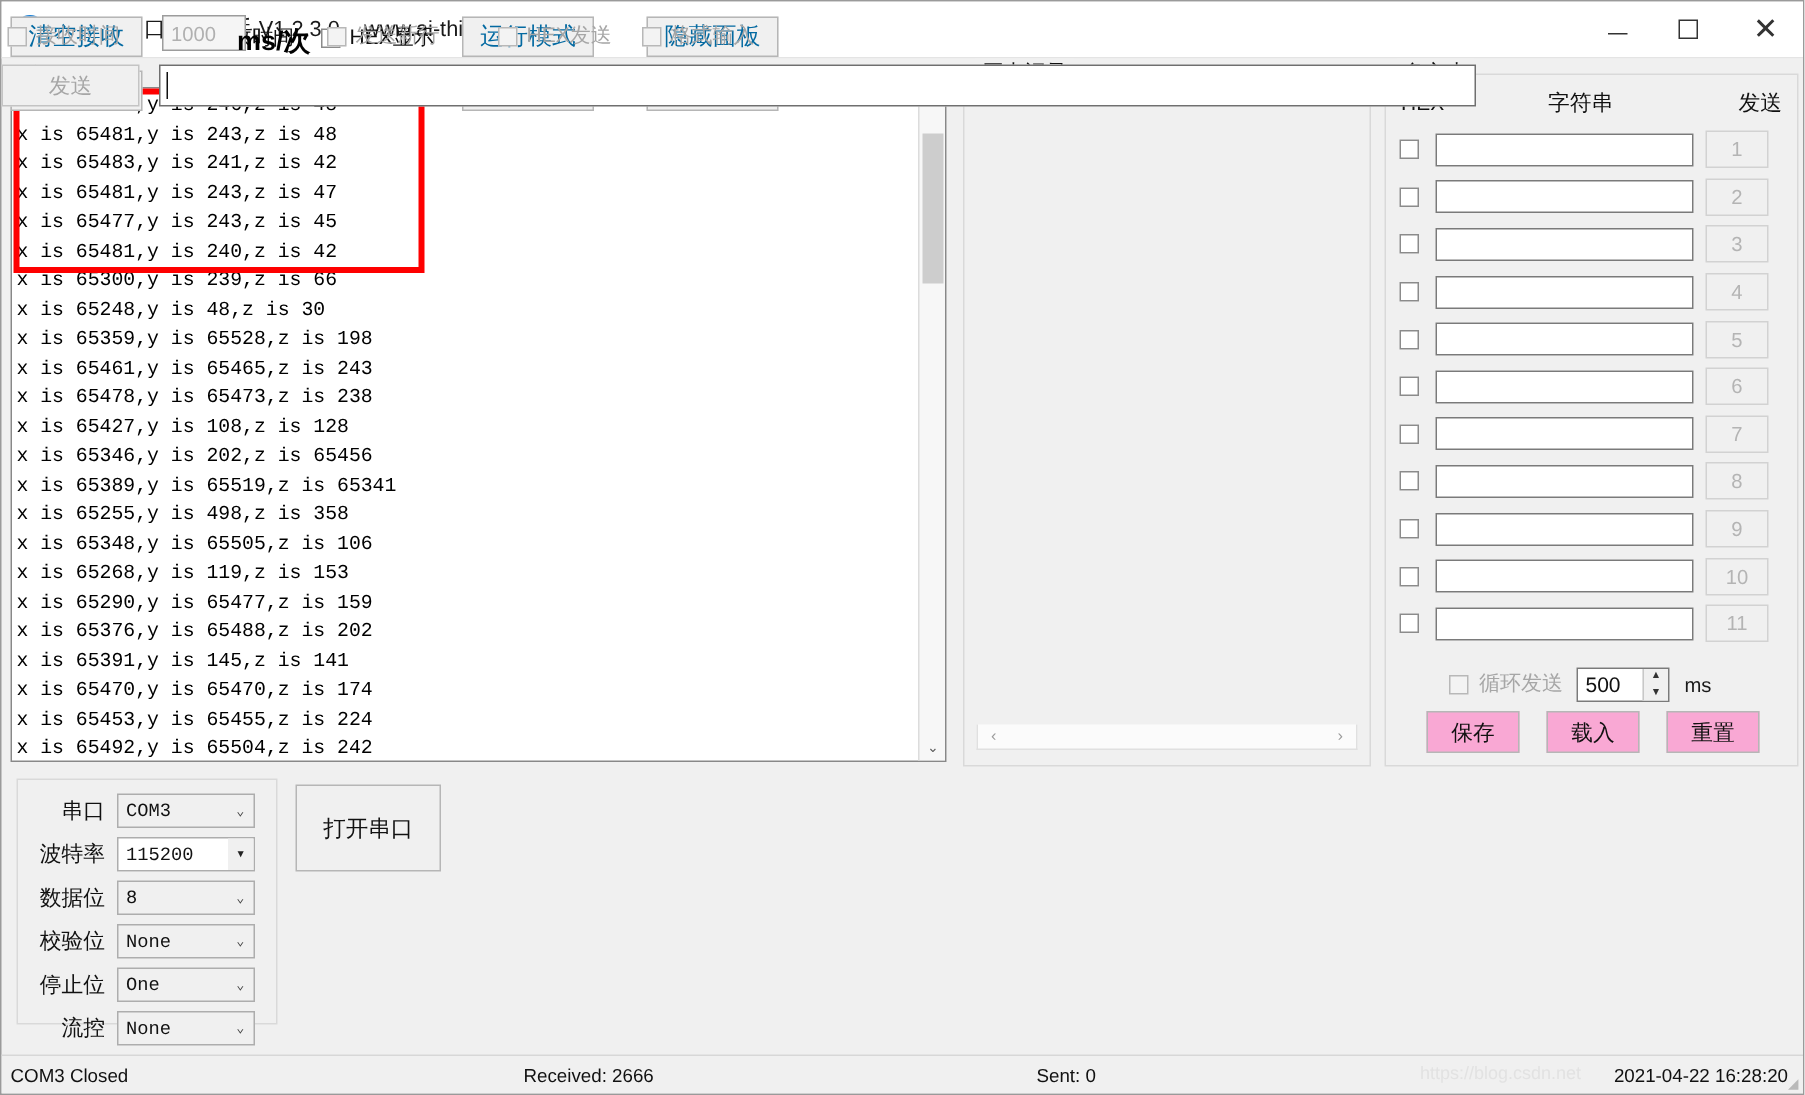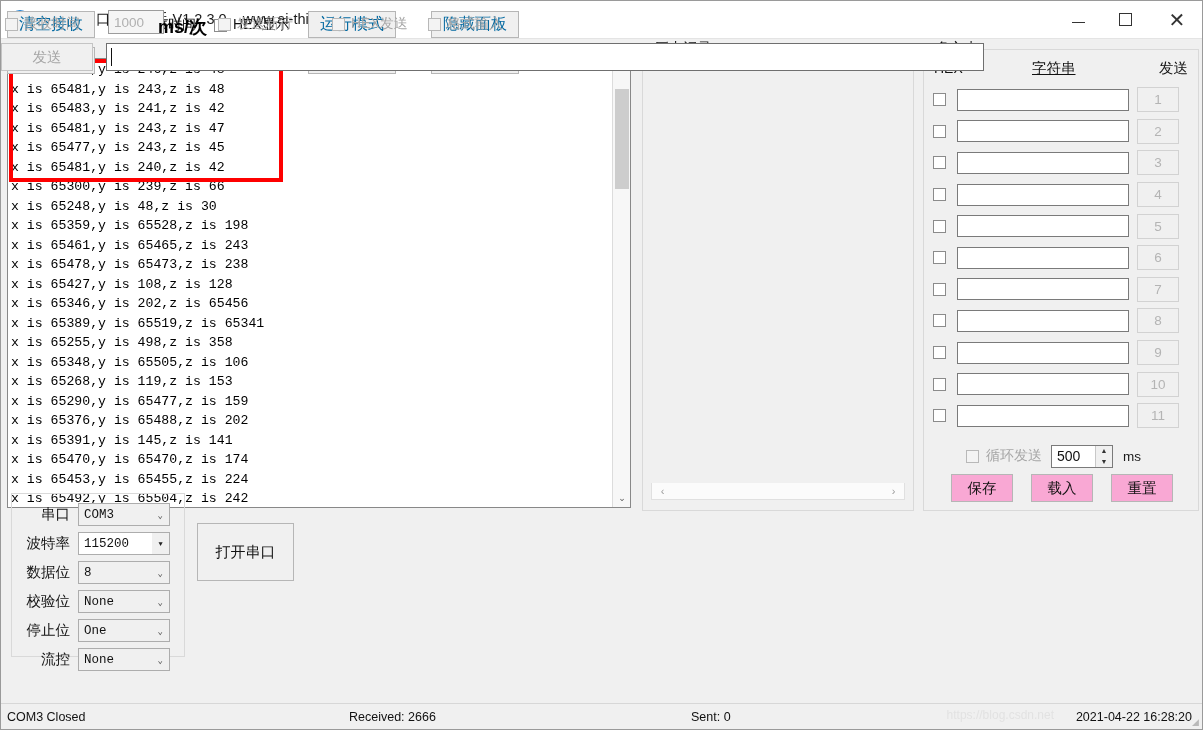--- a/index.html
+++ b/index.html
@@ -125,21 +125,21 @@
   }
   .hsb-arrow.left { left: 2px; }
   .hsb-arrow.right { right: 2px; }
 
   
   #grp-multitext { left: 922px; top: 48px; width: 276px; height: 462px; }
   #mt-head {
     position: absolute; left: 0; top: 10px; width: 276px; height: 22px;
   }
   #mt-head .h-hex { position: absolute; left: 10px; top: 0; font-size: 14px; color: #111; }
-  #mt-head .h-str { position: absolute; left: 108px; top: -1px; font-size: 14.5px; color: #111; text-decoration: underline; }
+  #mt-head .h-str { position: absolute; left: 108px; top: -1px; font-size: 14.5px; color: #111; }
   #mt-head .h-send { position: absolute; right: 12px; top: -1px; font-size: 14.5px; color: #111; }
   .mt-row {
     position: absolute; left: 0; width: 276px; height: 31.6px;
     display: flex; align-items: center;
   }
   .mt-cb {
     width: 13px; height: 13px; margin-left: 9px;
     border: 1px solid #8b8b8b; background: #fff; flex: 0 0 auto;
   }
   .mt-input {
@@ -183,21 +183,21 @@
     display: flex; align-items: center; justify-content: center; gap: 18px;
   }
   .mt-action-btn {
     width: 62px; height: 28px;
     border: 1px solid #b6b6b6; background: #f9a8d4;
     font-size: 14.5px; color: #111;
     display: flex; align-items: center; justify-content: center;
   }
 
   
-  #grp-settings { left: 10px; top: 492px; width: 174px; height: 164px; }
+  #grp-settings { left: 10px; top: 518px; width: 174px; height: 164px; }
   .set-row {
     position: absolute; left: 0; width: 174px; height: 29px;
     display: flex; align-items: center;
   }
   .set-label {
     width: 66px; text-align: right; padding-right: 8px;
     font-size: 14.5px; color: #111;
   }
   .set-combo {
     width: 92px; height: 23px;

